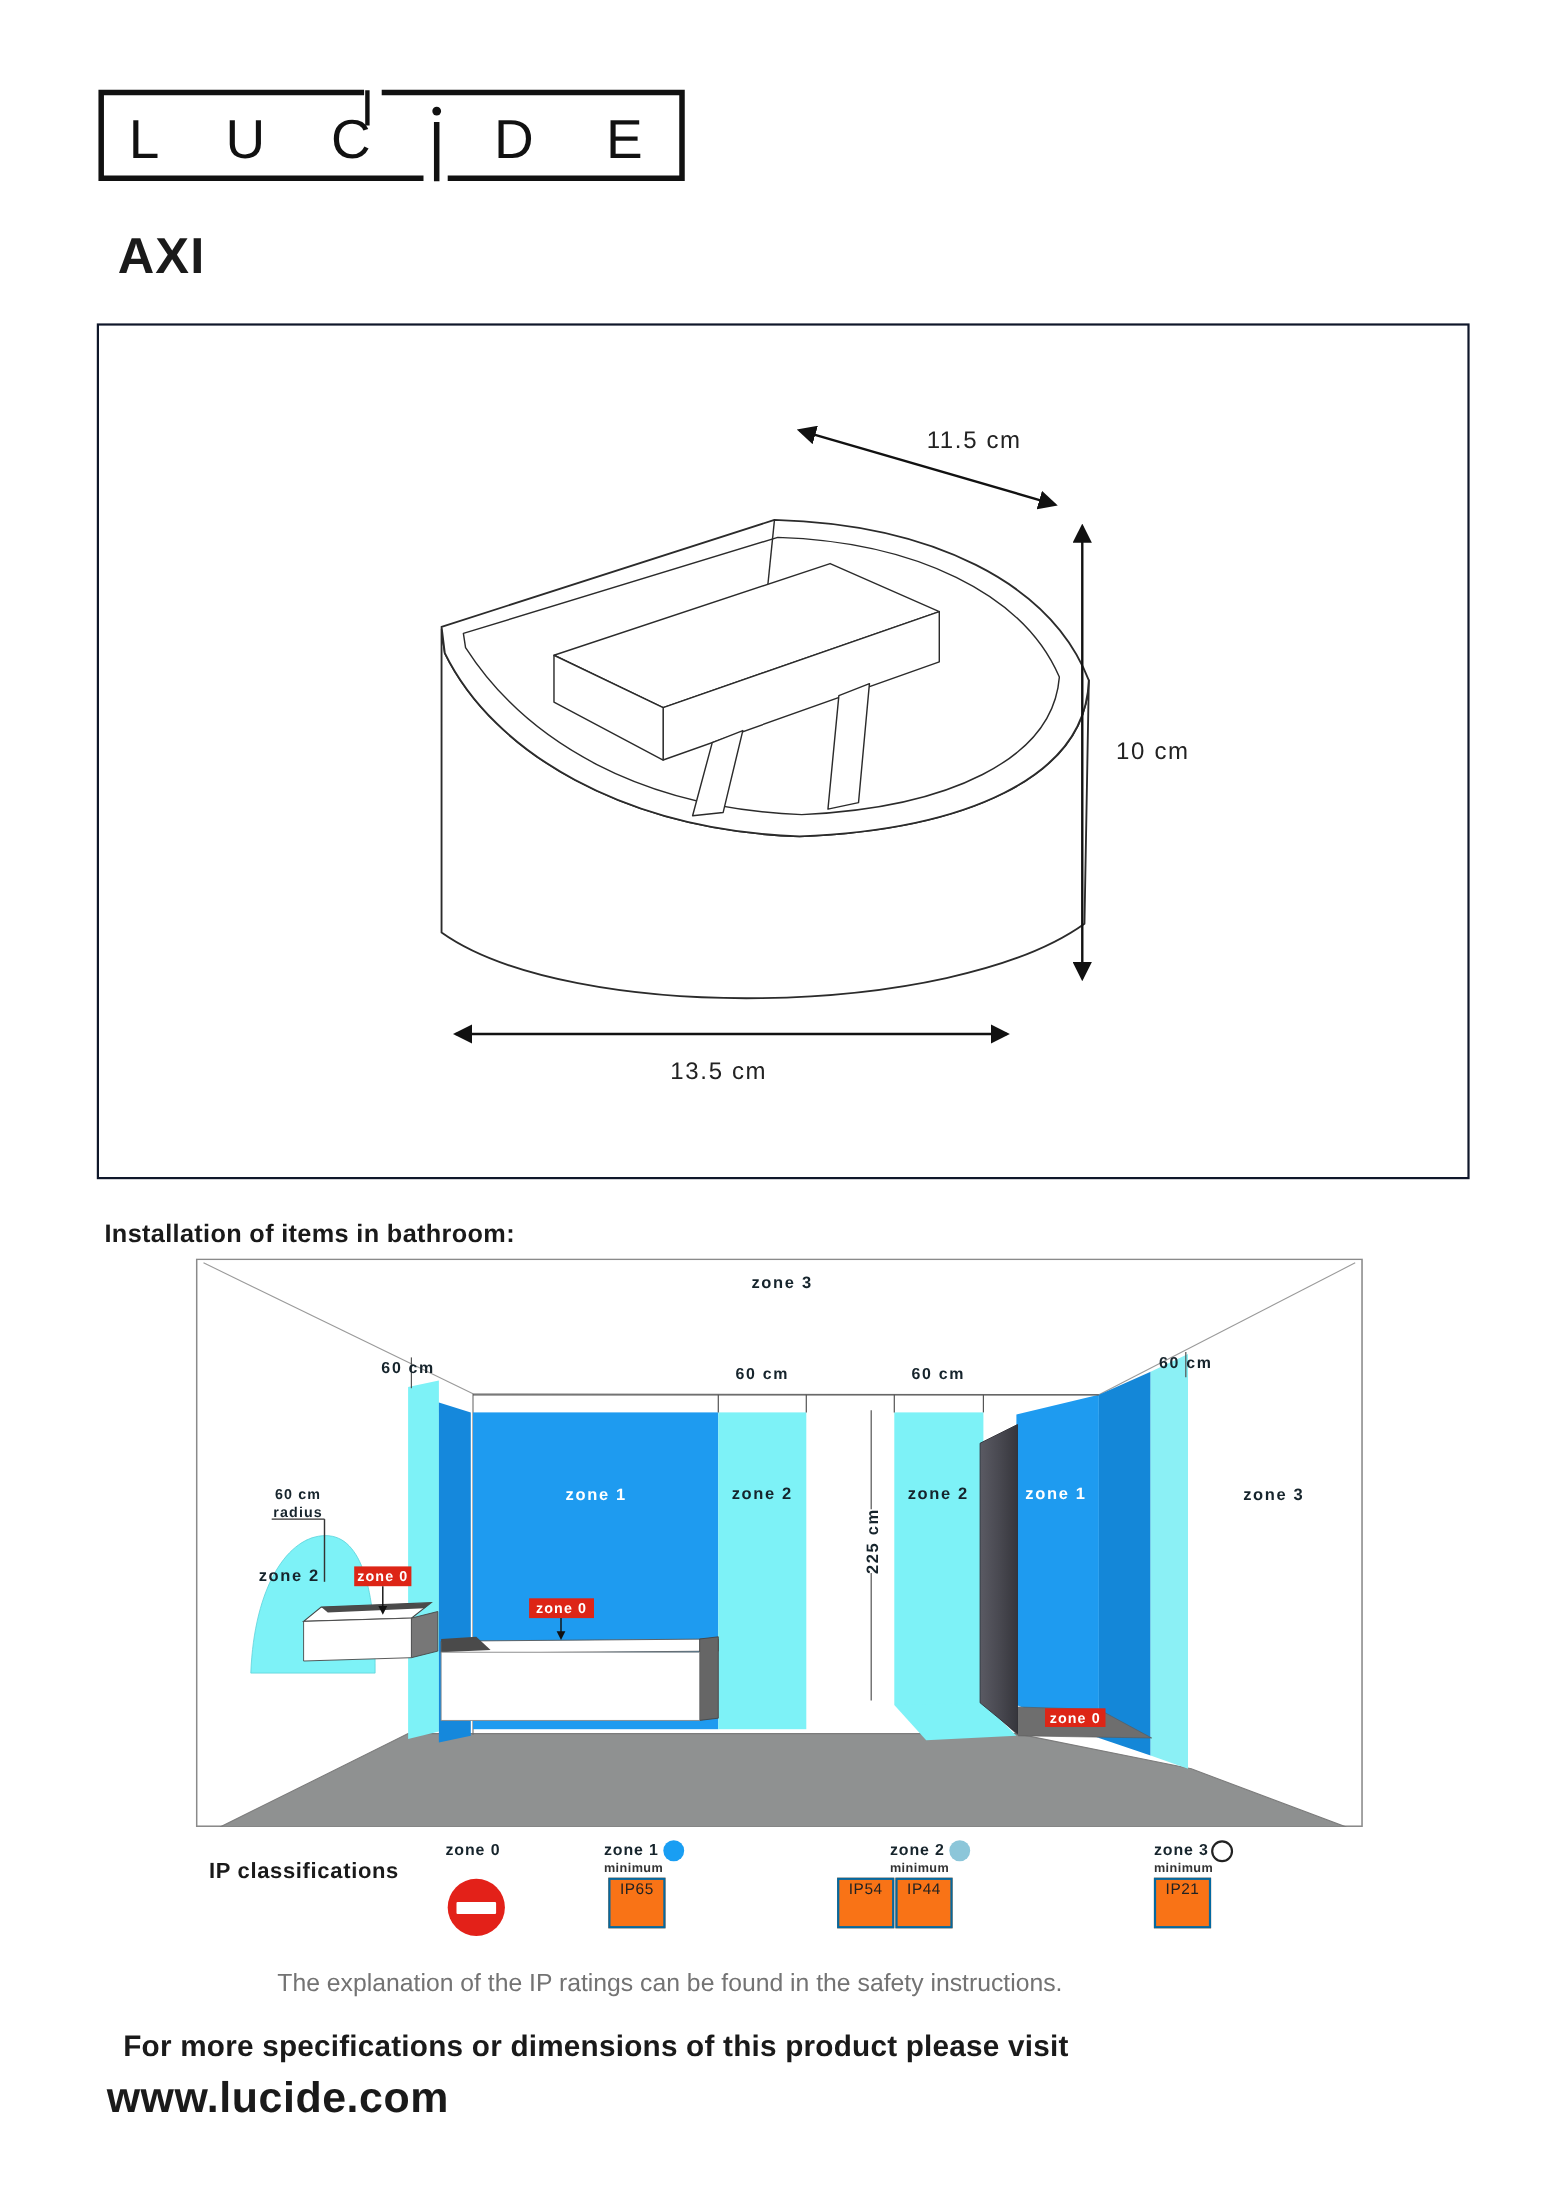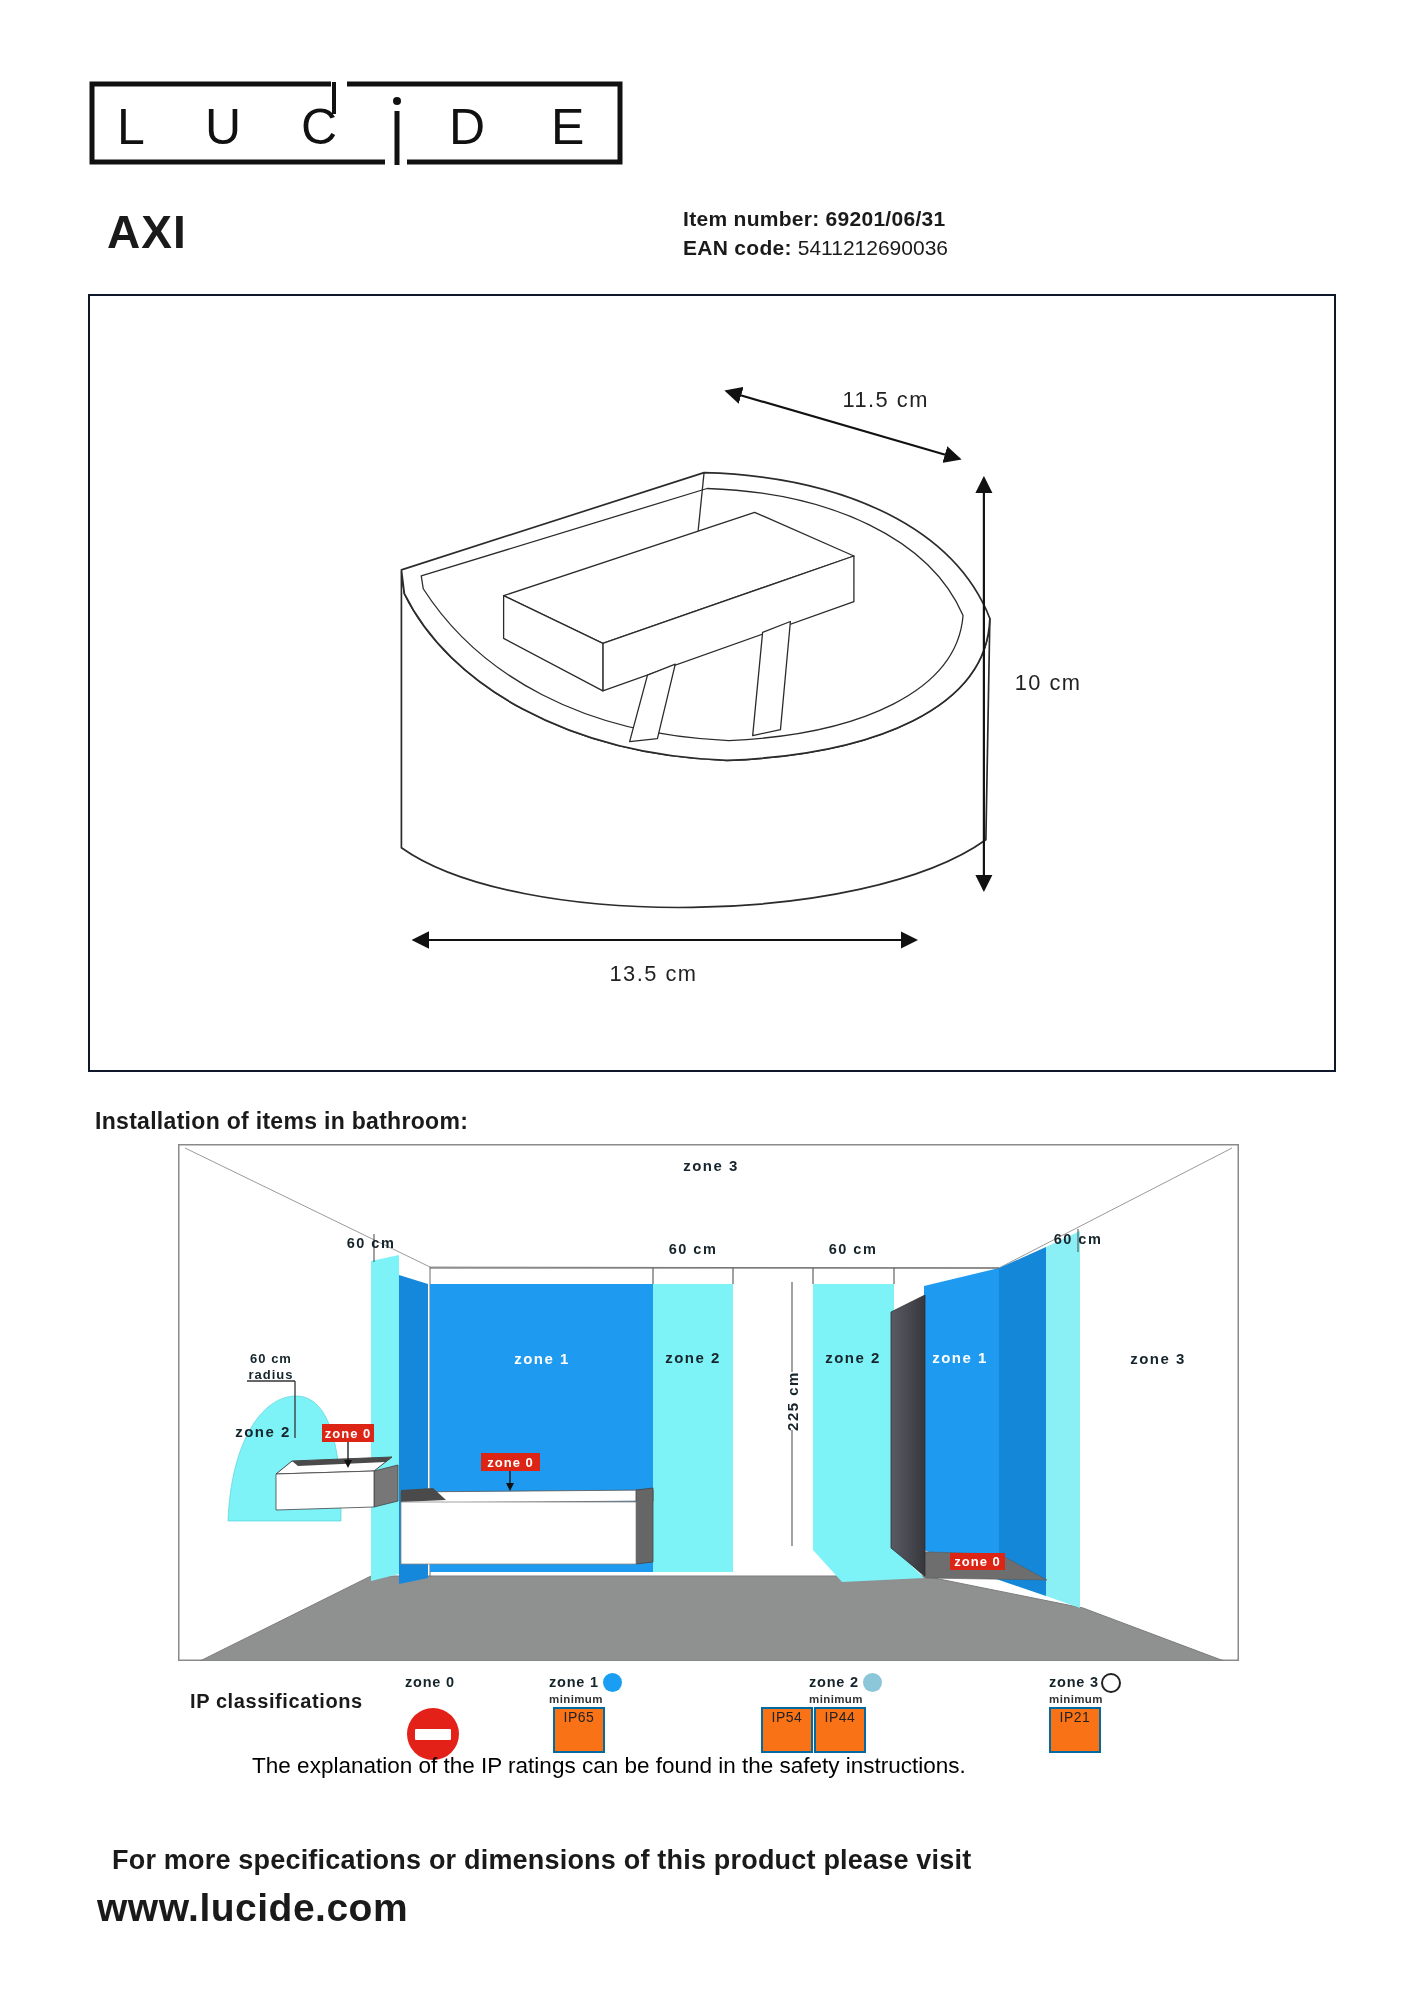--- a/index.html
+++ b/index.html
@@ -13,21 +13,21 @@
   .drawing-box{left:88px;top:294px;width:1244px;height:774px;border:2px solid #0f172a;}
   .install-heading{left:95px;top:1108px;font-size:23px;font-weight:bold;letter-spacing:.3px;}
   .legend-title{left:190px;top:1690px;font-size:20px;font-weight:bold;letter-spacing:.6px;text-align:right;}
   .lg-zone{position:absolute;font-size:14.5px;font-weight:bold;letter-spacing:.8px;color:#16242c;}
   .lg-min{position:absolute;font-size:11.5px;font-weight:bold;color:#333;letter-spacing:.4px;}
   .ip-box{position:absolute;width:48px;height:42px;border:2px solid #0369a1;display:flex;align-items:flex-start;justify-content:center;
           font-size:14px;color:#222;letter-spacing:.5px;background:#f97316;}
   .dot{position:absolute;width:19px;height:19px;border-radius:50%;}
   .no-sign{position:absolute;left:407px;top:1708px;width:52px;height:52px;border-radius:50%;background:#e32119;}
   .no-sign .bar{position:absolute;left:8px;top:21px;width:36px;height:11px;background:#fff;border-radius:1px;}
-  .note{left:228px;top:1753px;width:762px;text-align:center;font-size:22.5px;color:#000000;}
+  .note{left:228px;top:1790px;width:762px;text-align:center;font-size:22.5px;color:#737373;}
   .footer1{left:112px;top:1845px;font-size:27px;font-weight:bold;letter-spacing:.2px;}
   .footer2{left:97px;top:1886px;font-size:39px;font-weight:bold;letter-spacing:.5px;}
   svg text{font-family:"Liberation Sans","DejaVu Sans",sans-serif;}
 </style>
 </head>
 <body>
 
 <div class="page">
 
   <div class="abs" style="left:89px;top:81px;width:534px;height:84px;">
@@ -43,30 +43,20 @@
       <g>
         <circle cx="308" cy="20" r="4" fill="#111"></circle>
         <line x1="308" y1="30" x2="308" y2="84" stroke="#111" stroke-width="5"></line>
       </g>
       <text x="360" y="63" font-size="50" fill="#111">D</text>
       <text x="462" y="63" font-size="50" fill="#111">E</text>
     </svg>
   </div>
 
   <div class="abs product-name">AXI</div>
-  <div class="abs meta">
-    <div>
-      <b>Item number:</b>
-      <b>69201/06/31</b>
-    </div>
-    <div>
-      <b>EAN code:</b>
-      <span>5411212690036</span>
-    </div>
-  </div>
 
   <div class="abs drawing-box">
     <svg width="1244" height="774" viewBox="0 0 1250 780">
       <defs>
         <marker id="ah" viewBox="0 0 10 10" refX="8.5" refY="5" markerWidth="8" markerHeight="8" orient="auto-start-reverse">
           <path d="M0,0 L10,5 L0,10 Z" fill="#111"></path>
         </marker>
       </defs>
 
       <g stroke="#2b2b2b" stroke-width="1.7" fill="#ffffff" stroke-linejoin="round">

